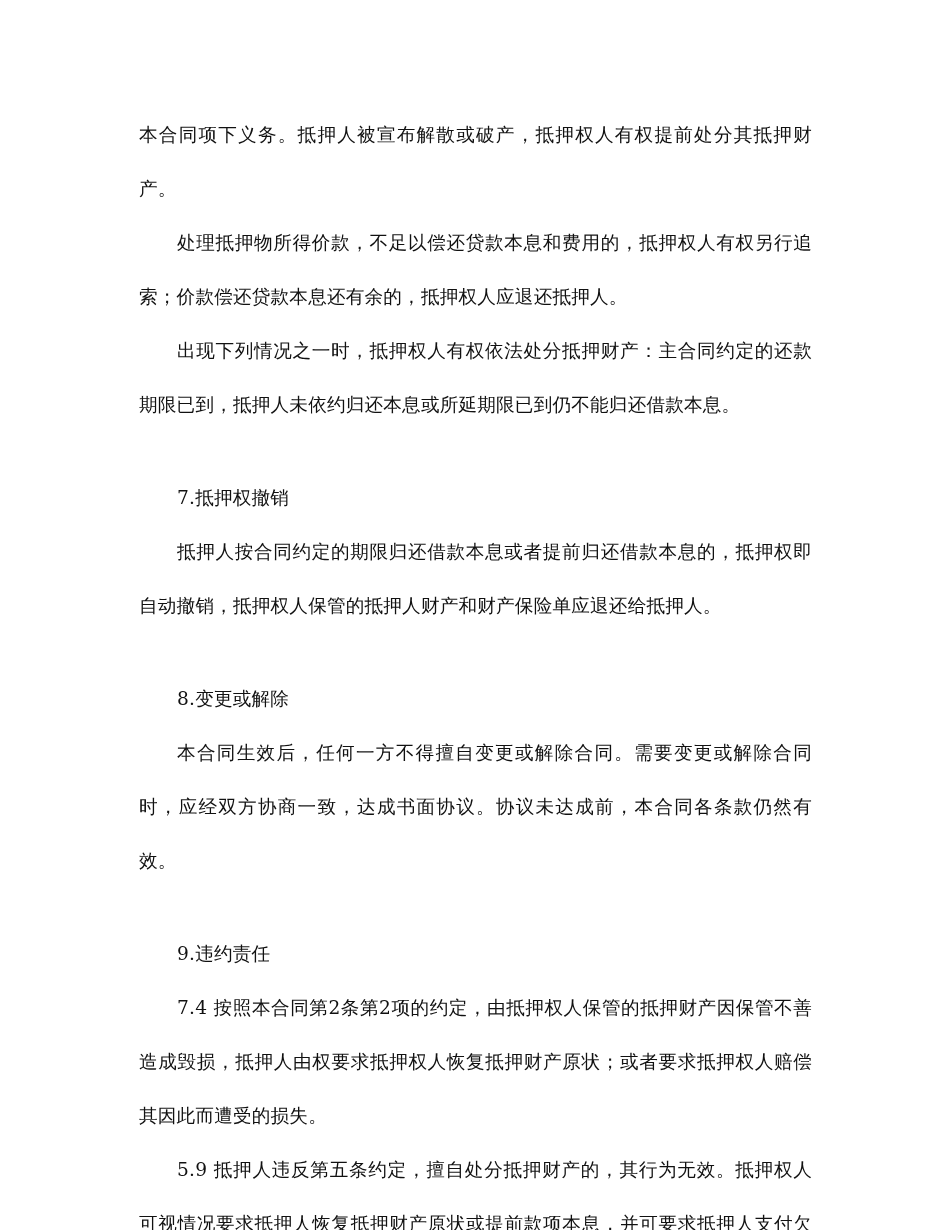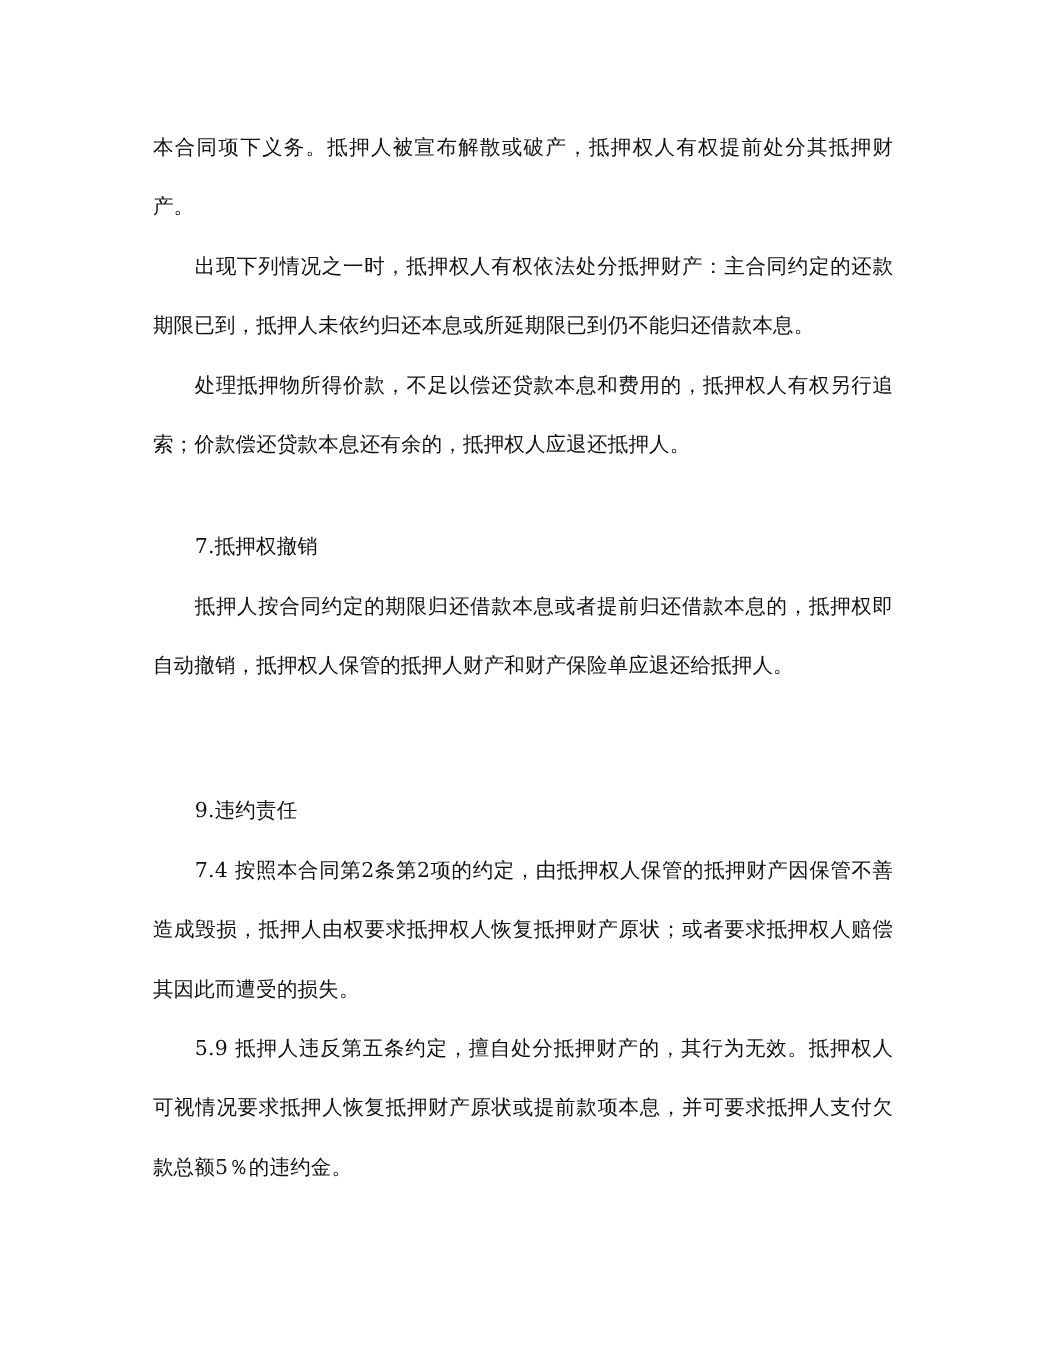--- a/index.html
+++ b/index.html
@@ -38,33 +38,37 @@
       text-indent: 38px;
     }
   </style>
 </head>
 <body>
 
 <div class="page">
 
   <div class="line-block">
     <p>本合同项下义务。抵押人被宣布解散或破产，抵押权人有权提前处分其抵押财产。</p>
+    <p class="indent">处理抵押物所得价款，不足以偿还贷款本息和费用的，抵押权人有权另行追索；价款偿还贷款本息还有余的，抵押权人应退还抵押人。</p>
     <p class="indent">出现下列情况之一时，抵押权人有权依法处分抵押财产：主合同约定的还款期限已到，抵押人未依约归还本息或所延期限已到仍不能归还借款本息。</p>
-    <p class="indent">处理抵押物所得价款，不足以偿还贷款本息和费用的，抵押权人有权另行追索；价款偿还贷款本息还有余的，抵押权人应退还抵押人。</p>
   </div>
 
   <div class="gap"></div>
 
   <div class="line-block">
     <p class="heading">7.抵押权撤销</p>
     <p class="indent">抵押人按合同约定的期限归还借款本息或者提前归还借款本息的，抵押权即自动撤销，抵押权人保管的抵押人财产和财产保险单应退还给抵押人。</p>
   </div>
 
   <div class="gap"></div>
 
+  <div class="line-block">
+    <p class="heading">8.变更或解除</p>
+    <p class="indent">本合同生效后，任何一方不得擅自变更或解除合同。需要变更或解除合同时，应经双方协商一致，达成书面协议。协议未达成前，本合同各条款仍然有效。</p>
+  </div>
 
   <div class="gap"></div>
 
   <div class="line-block">
     <p class="heading">9.违约责任</p>
     <p class="indent">7.4 按照本合同第2条第2项的约定，由抵押权人保管的抵押财产因保管不善造成毁损，抵押人由权要求抵押权人恢复抵押财产原状；或者要求抵押权人赔偿其因此而遭受的损失。</p>
     <p class="indent">5.9 抵押人违反第五条约定，擅自处分抵押财产的，其行为无效。抵押权人可视情况要求抵押人恢复抵押财产原状或提前款项本息，并可要求抵押人支付欠款总额5％的违约金。</p>
   </div>
 
 </div>

